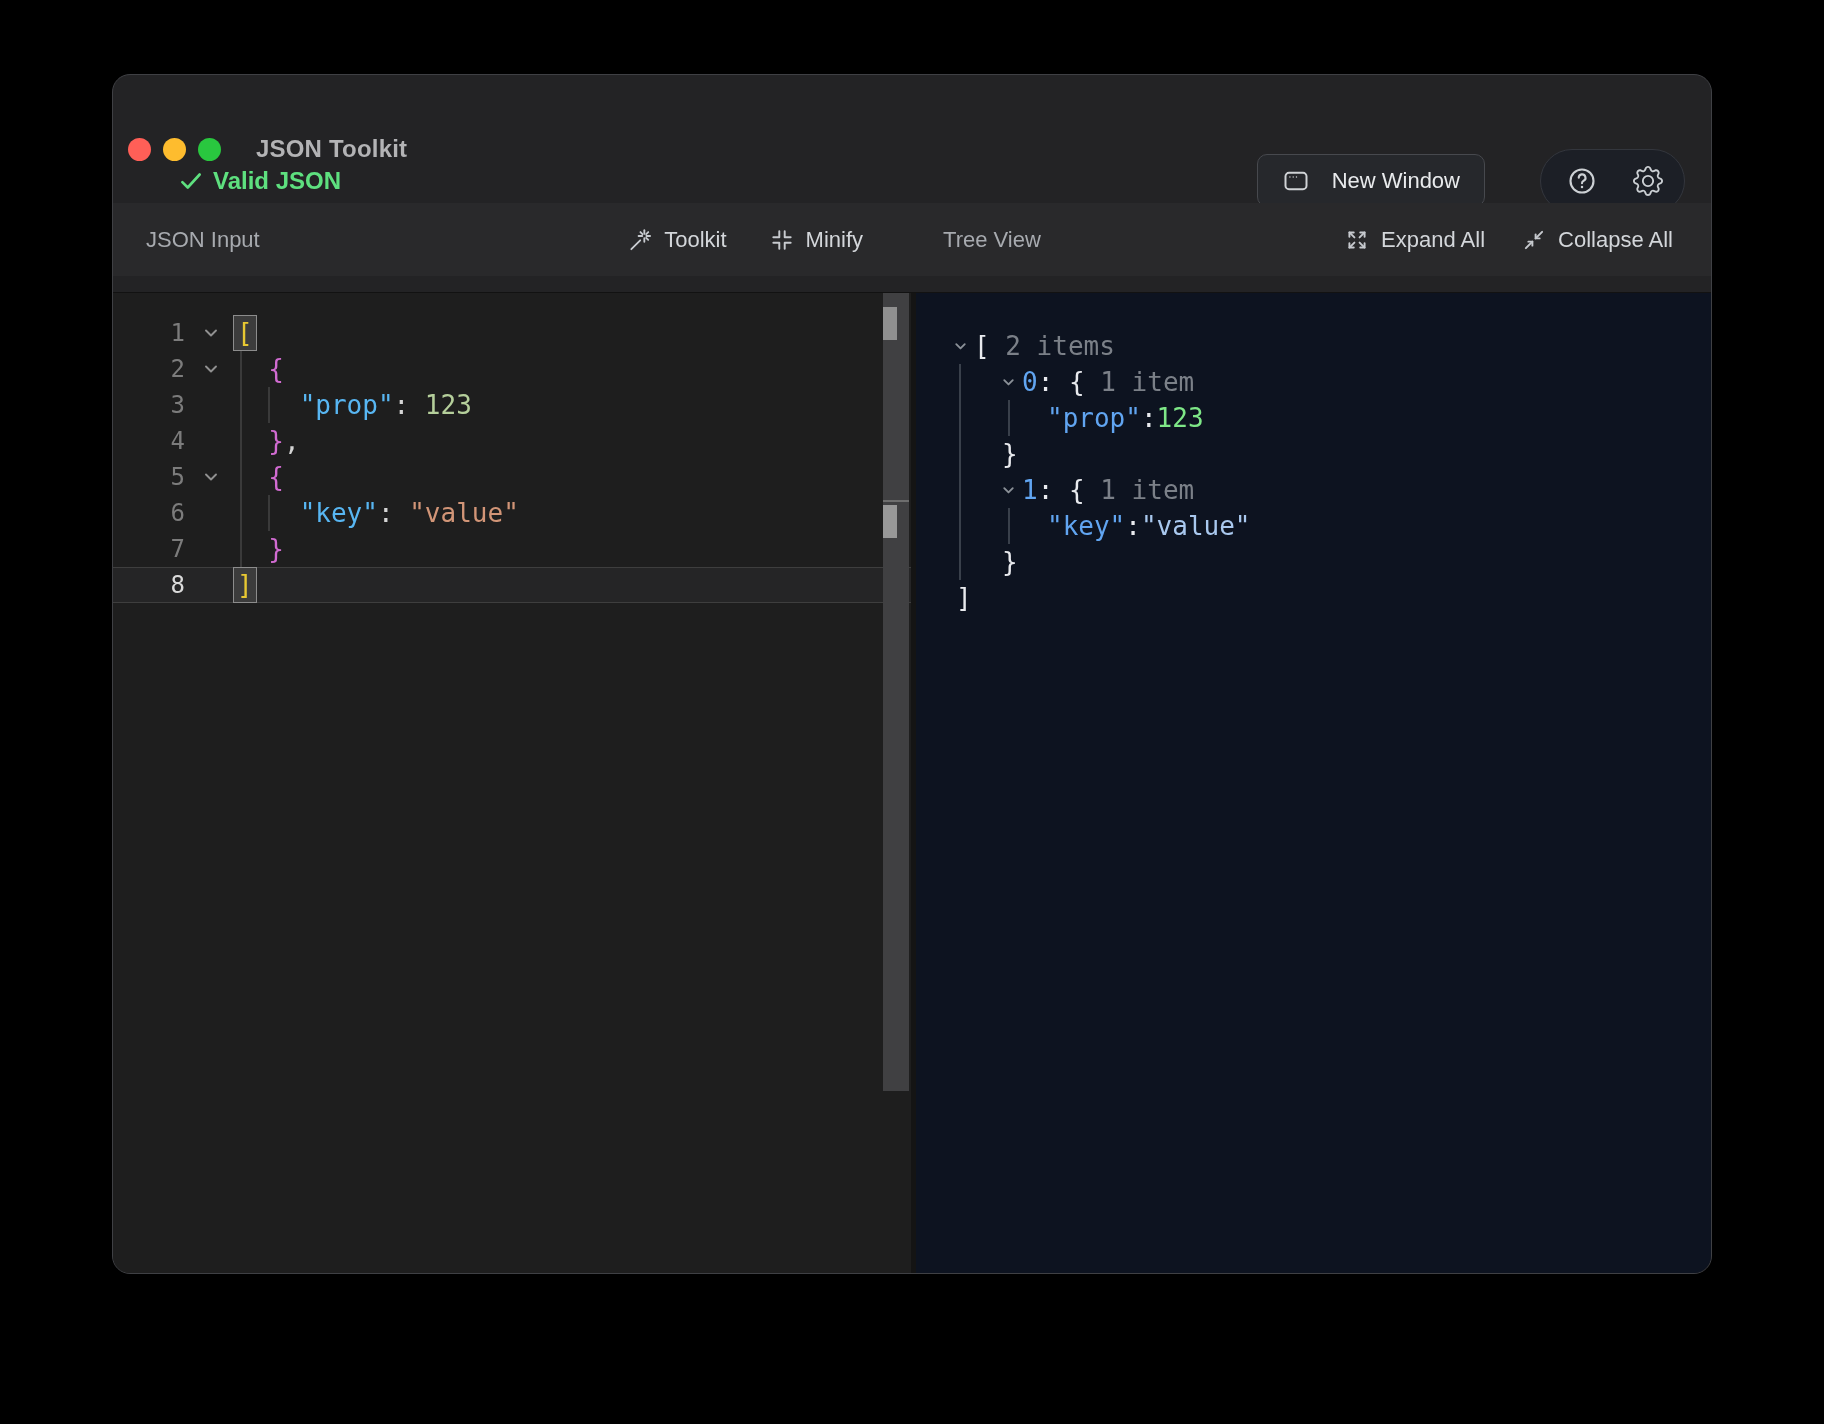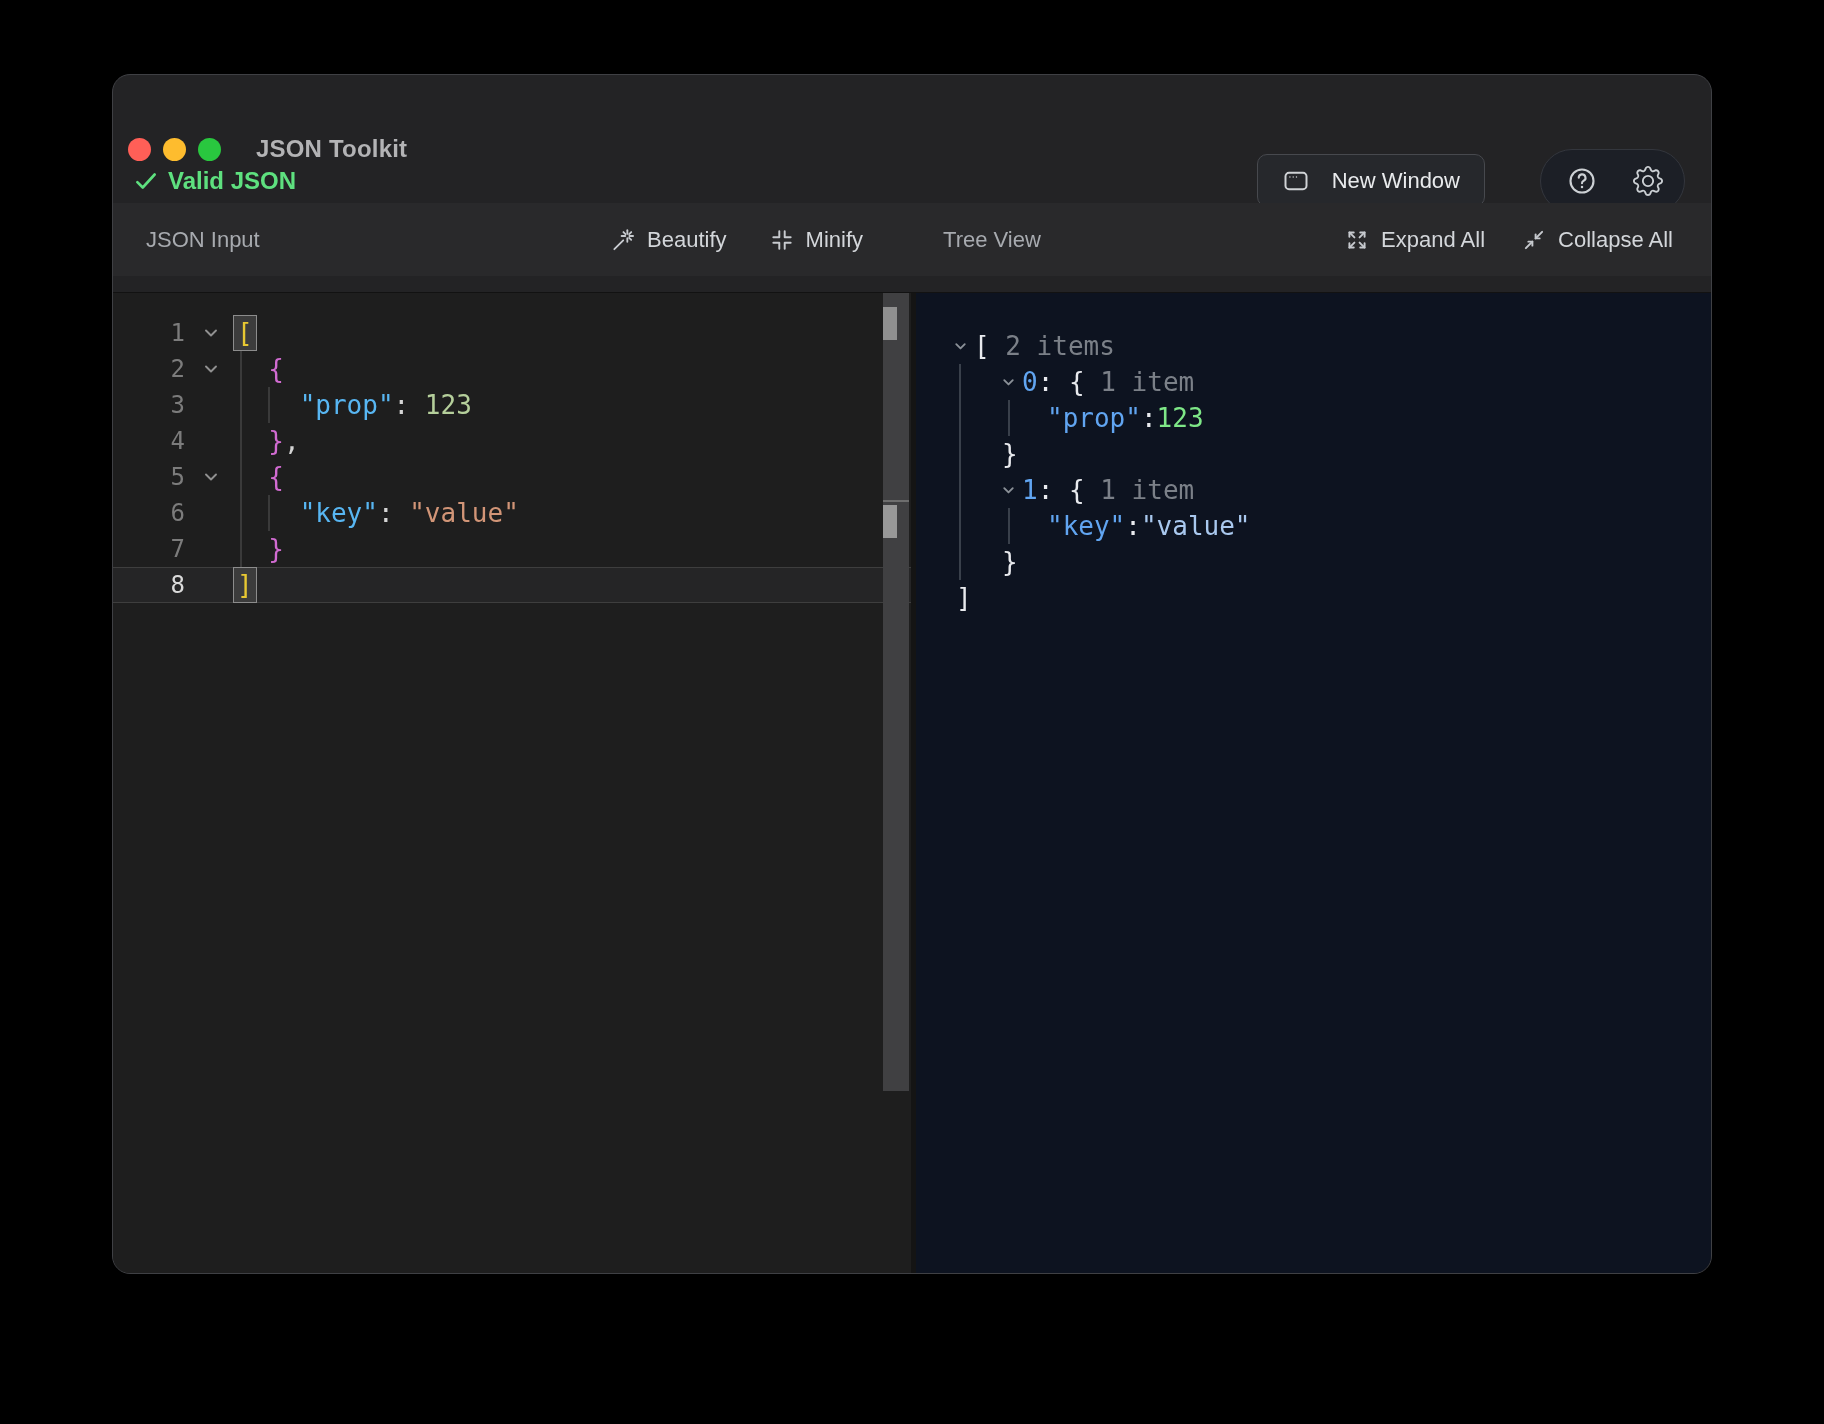--- a/index.html
+++ b/index.html
@@ -14,21 +14,21 @@
   
   .titlebar { position:absolute; left:8px; top:0; width:100%; height:68px; display:flex; align-items:center; padding-left:7px;margin-top:40px; }
   .light { width:23px; height:23px; border-radius:50%; margin-right:12px; }
   .light.red { background:#ff5f57; }
   .light.yellow { background:#febc2e; }
   .light.green { background:#29c73f; }
   .app-title { margin-left:23px; font-size:24px; font-weight:700; color:#b3b3b5; letter-spacing:.2px; }
 
   
   .toprow { position:absolute; left:0; top:68px; width:100%; height:75px; display:flex; align-items:center; }
-  .status { display:flex; align-items:center; gap:9px; padding-left:20px; font-size:24px; font-weight:600; color:#5ee07f; }
+  .status { display:flex; align-items:center; gap:9px; padding-left:20px; font-size:24px; font-weight:600; color:#5ee07f;margin-left:45px; }
   .toprow-spacer { flex:1; }
   .new-window-btn {
     display:flex; align-items:center; gap:22px; height:53px; padding:0 24px;
     background:#26282c; border:1px solid #47494e; border-radius:10px;
     color:#e9ebed; font-size:22px; font-family:inherit; cursor:pointer;
   }
   .icon-pill {
     margin-left:55px; margin-right:26px; width:145px; height:64px; border-radius:32px;
     background:#1c1f26; border:1px solid #33363d; display:flex; align-items:center; gap:36px; padding-left:26px;
   }
@@ -154,21 +154,21 @@
           <svg class="ic" width="26" height="26" viewBox="0 0 24 24" fill="none" stroke="currentColor" stroke-width="1.7" stroke-linecap="round">
             <line x1="4" y1="20.5" x2="12.2" y2="12.3"></line>
             <line x1="16" y1="3" x2="16" y2="6.4"></line>
             <line x1="16" y1="10.2" x2="16" y2="13.6"></line>
             <line x1="10.7" y1="8.3" x2="14.1" y2="8.3"></line>
             <line x1="17.9" y1="8.3" x2="21.3" y2="8.3"></line>
             <line x1="12.4" y1="4.7" x2="14.3" y2="6.6"></line>
             <line x1="17.7" y1="10" x2="19.6" y2="11.9"></line>
             <line x1="19.6" y1="4.7" x2="17.7" y2="6.6"></line>
           </svg>
-          <span>Beautify</span>
+          <span>Toolkit</span>
         </button>
         <button class="ph-btn">
           <svg class="ic" width="26" height="26" viewBox="0 0 24 24" fill="none" stroke="currentColor" stroke-width="1.8" stroke-linecap="round" stroke-linejoin="round">
             <polyline points="9.5,4 9.5,9.5 4,9.5"></polyline>
             <polyline points="14.5,4 14.5,9.5 20,9.5"></polyline>
             <polyline points="4,14.5 9.5,14.5 9.5,20"></polyline>
             <polyline points="20,14.5 14.5,14.5 14.5,20"></polyline>
           </svg>
           <span>Minify</span>
         </button>

